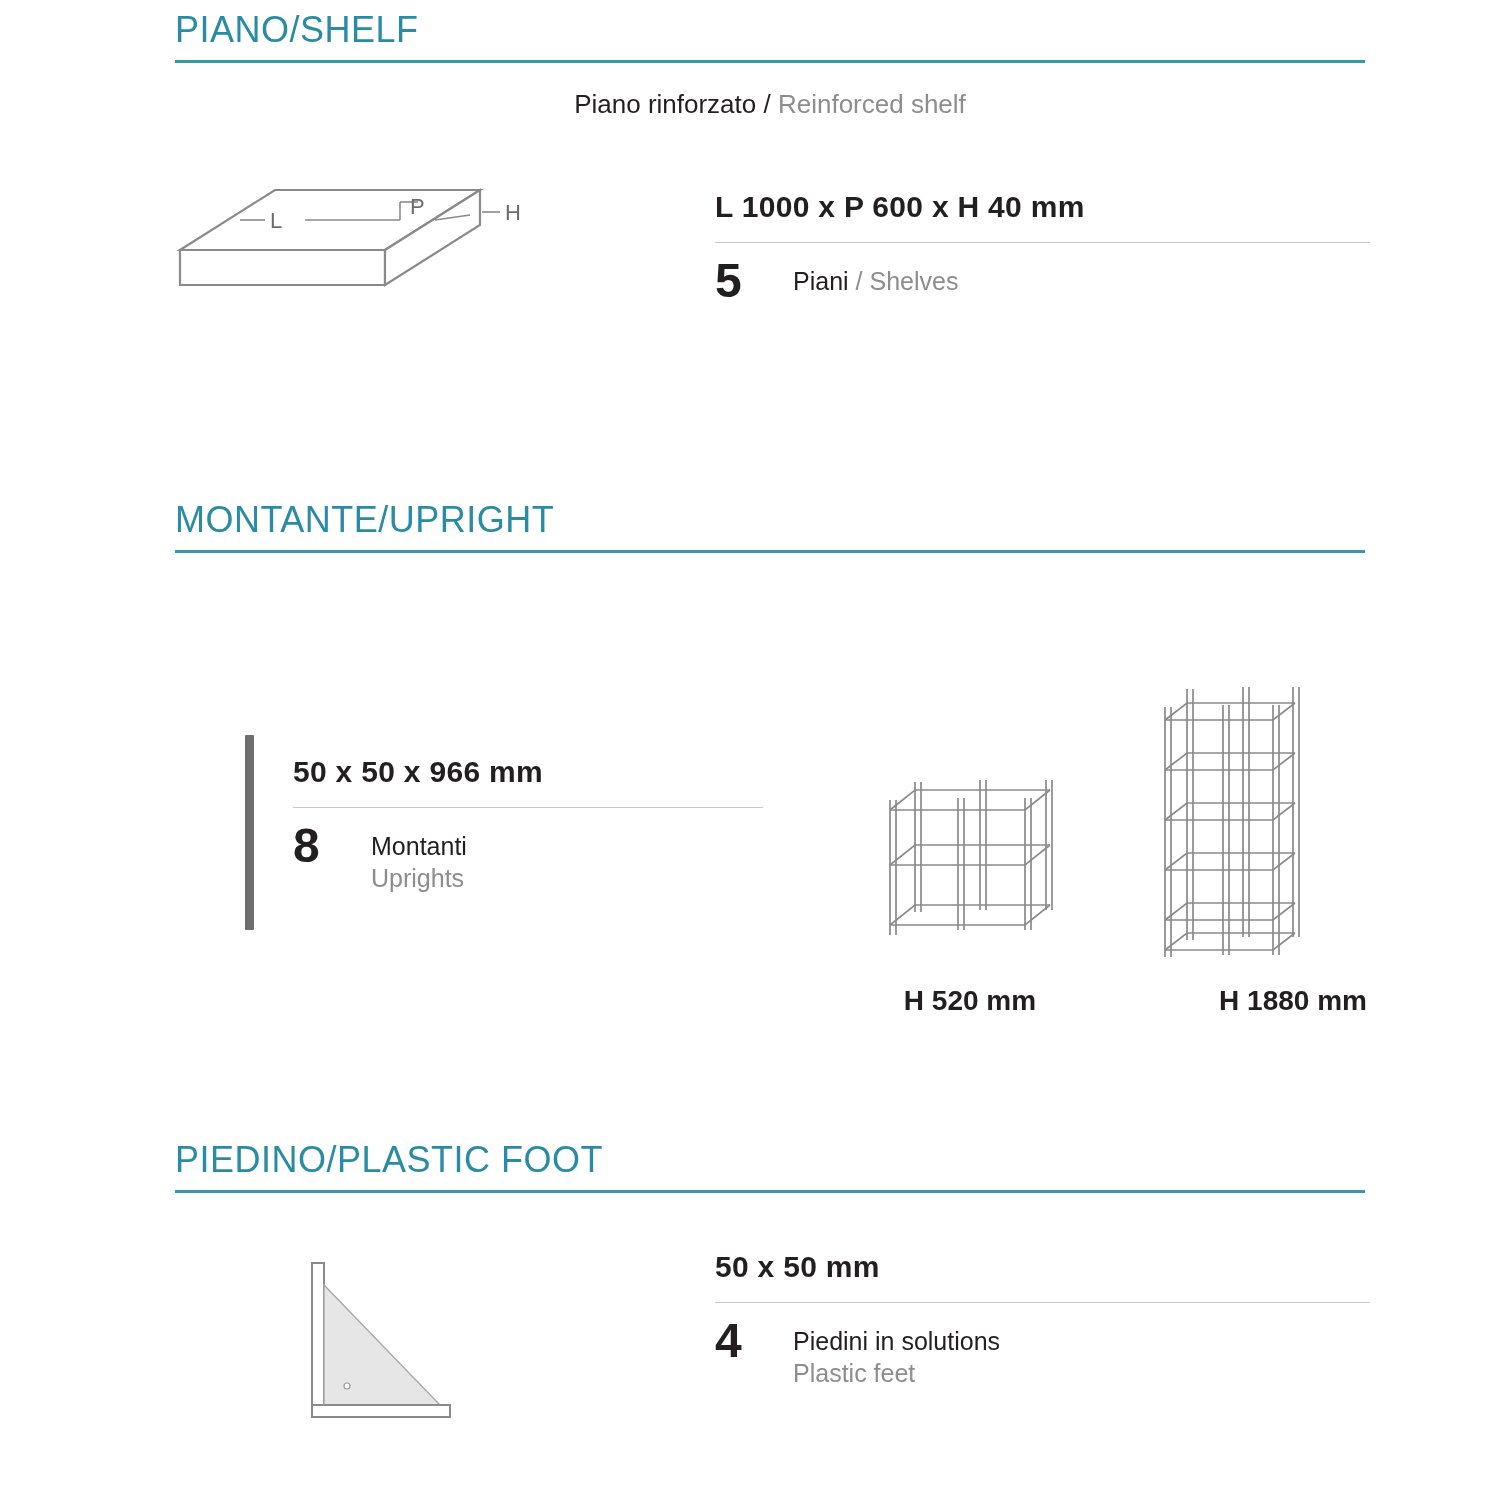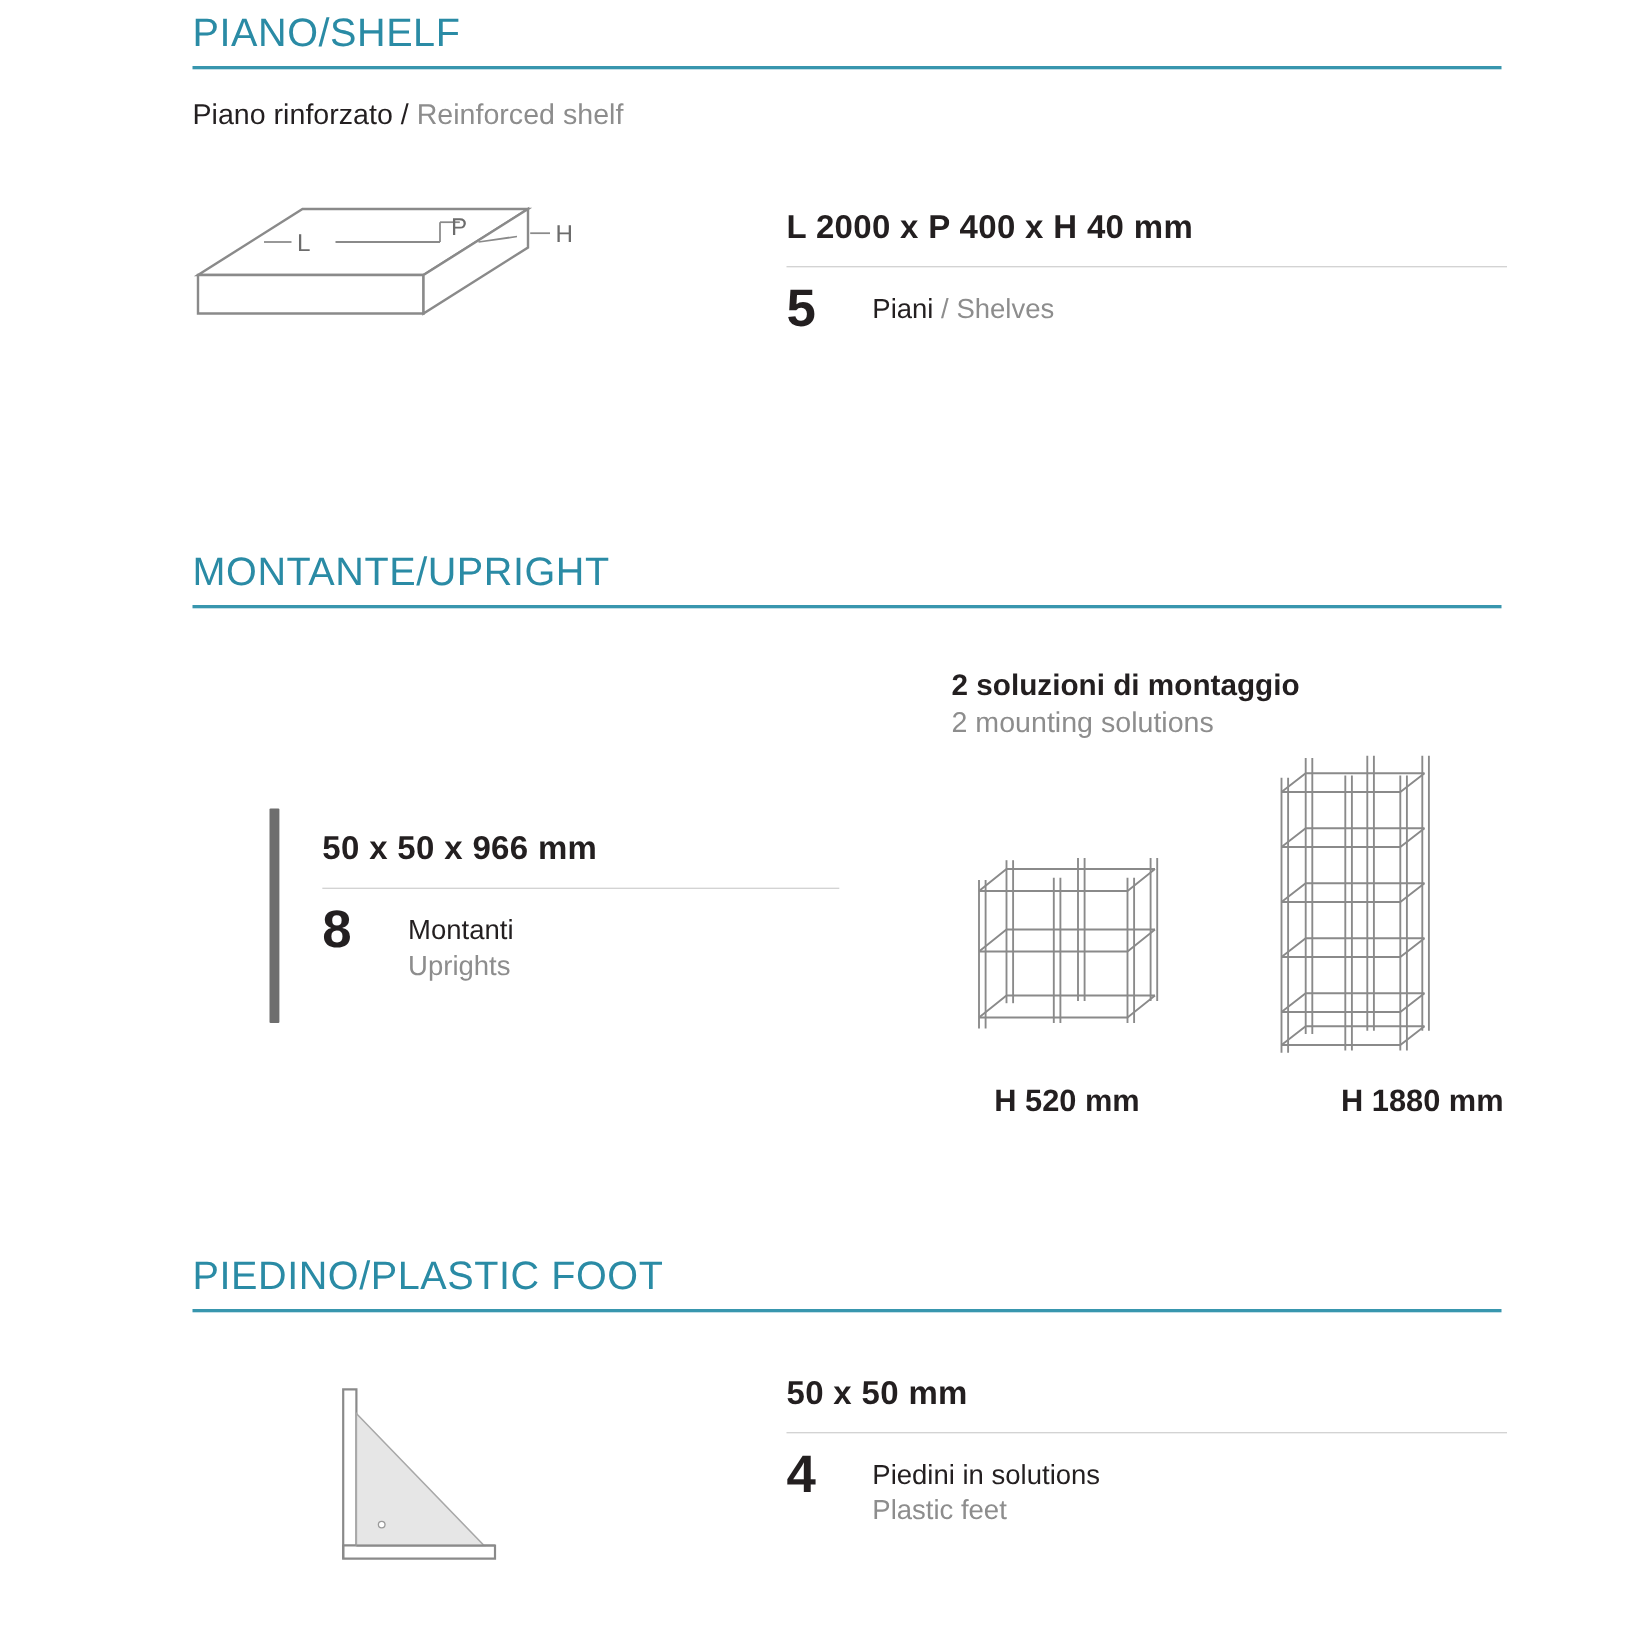--- a/index.html
+++ b/index.html
@@ -28,20 +28,21 @@
   }
   .sec-rule {
     height: 3px;
     background: #3896ae;
     width: 100%;
   }
   .subtitle {
     margin-top: 26px;
     font-size: 26px;
     line-height: 1.2;
+    text-align: center;
   }
   .subtitle .it { color: #231f20; font-weight: 400; }
   .subtitle .en { color: #8d8d8d; font-weight: 400; font-style: normal; }
 
   
   .info-dim {
     font-size: 30px;
     font-weight: bold;
     color: #231f20;
     letter-spacing: 0.3px;
@@ -115,21 +116,21 @@
       <line x1="230" y1="22" x2="248" y2="22" stroke="#8a8a8a" stroke-width="1.6"></line>
 
       <line x1="312" y1="32" x2="330" y2="32" stroke="#8a8a8a" stroke-width="1.6"></line>
     </svg>
     <div class="label" style="left:100px; top:28px;">L</div>
     <div class="label" style="left:240px; top:14px;">P</div>
     <div class="label" style="left:335px; top:20px;">H</div>
   </div>
 
   <div style="position:absolute; left:715px; top:190px; width:655px;">
-    <div class="info-dim">L 2000 x P 400 x H 40 mm</div>
+    <div class="info-dim">L 1000 x P 600 x H 40 mm</div>
     <div class="info-rule"></div>
     <div class="qty-row">
       <div class="qty-num">5</div>
       <div class="qty-text qty-inline">
         <span class="it">Piani</span>
         <span class="sep">/</span>
         <span class="en">Shelves</span>
       </div>
     </div>
   </div>
@@ -146,24 +147,20 @@
     <div class="info-rule"></div>
     <div class="qty-row">
       <div class="qty-num">8</div>
       <div class="qty-text">
         <div class="it">Montanti</div>
         <div class="en">Uprights</div>
       </div>
     </div>
   </div>
 
-  <div style="position:absolute; left:865px; top:608px;">
-    <div class="mount-head-it">2 soluzioni di montaggio</div>
-    <div class="mount-head-en">2 mounting solutions</div>
-  </div>
 
   <div style="position:absolute; left:870px; top:690px; width:195px; height:280px;">
     <svg width="195" height="280" viewBox="0 0 195 280">
       <g stroke="#8a8a8a" stroke-width="1.7" fill="none">
 
         <polyline points="20,120 45,100 180,100"></polyline>
         <polyline points="20,120 155,120 180,100"></polyline>
 
         <polyline points="20,175 45,155 180,155"></polyline>
         <polyline points="20,175 155,175 180,155"></polyline>

